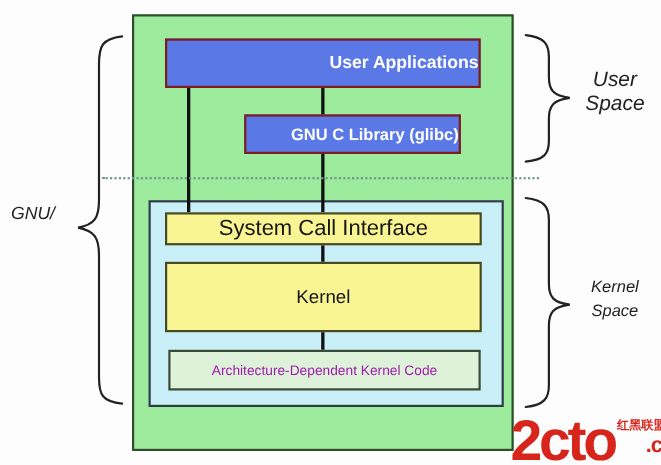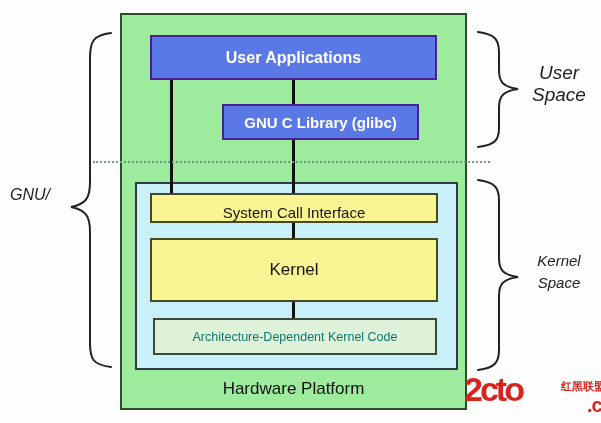--- a/index.html
+++ b/index.html
@@ -11,42 +11,42 @@
   .abs{position:absolute;box-sizing:border-box;}
   .centered{display:flex;align-items:center;justify-content:center;text-align:center;}
 
   
   .outer-box{
     left:120px;top:13px;width:347px;height:397px;
     background:#9deb9d;border:2px solid #2e4d2e;
   }
   
   .blue-box{
-    background:#5b79e6;border:2px solid #4c1d95;
-    color:#ffffff;font-weight:bold;
+    background:#5b79e6;border:2px solid #7f1d1d;
+    color:#ffffff;font-weight:bold;justify-content:flex-end;
   }
   .box-ua{left:150px;top:35px;width:287px;height:45px;font-size:16px;}
   .box-glibc{left:222px;top:104px;width:197px;height:36px;font-size:15px;}
 
   
   .dotted-sep{left:93px;top:161px;width:397px;height:0;border-top:2px dotted #70998a;}
 
   
   .cyan-box{
     left:135px;top:182px;width:323px;height:188px;
     background:#c9eff9;border:2px solid #2d3d42;
   }
   .yellow-box{
     background:#f9f592;border:2px solid #454a28;color:#141414;
   }
-  .box-sci{left:150px;top:193px;width:288px;height:30px;font-size:15px;align-items:flex-end;}
+  .box-sci{left:150px;top:193px;width:288px;height:30px;font-size:20px;}
   .box-kernel{left:150px;top:238px;width:288px;height:64px;font-size:17px;}
   .box-arch{
     left:153px;top:318px;width:284px;height:37px;
-    background:#ddf2d9;border:2px solid #384a38;color:#0f766e;font-size:12.5px;
+    background:#ddf2d9;border:2px solid #384a38;color:#a21caf;font-size:12.5px;
   }
 
   .hw-label{left:120px;top:379px;width:347px;font-size:17px;color:#111;text-align:center;}
 
   
   .conn{background:#111;width:3px;}
   .conn-ua-sci{left:170px;top:78px;height:117px;}
   .conn-ua-glibc{left:292px;top:78px;height:28px;}
   .conn-glibc-sci{left:292px;top:138px;height:57px;}
   .conn-sci-kernel{left:292px;top:221px;height:19px;}
@@ -56,22 +56,22 @@
 
   
   .side-label{font-style:italic;color:#222;font-size:16px;line-height:21px;}
   .label-gnu{left:10px;top:184px;width:60px;text-align:left;}
   .label-user-space{left:528px;top:62px;width:62px;text-align:center;font-size:19px;line-height:22px;}
   .label-kernel-space{left:526px;top:250px;width:66px;text-align:center;font-size:15px;line-height:22px;}
 
   
   .logo{left:464px;top:374px;width:137px;height:46px;color:#d8251c;}
   .logo-brand{
-    position:absolute;left:0;bottom:12px;
-    font-size:34px;line-height:38px;font-weight:800;letter-spacing:-3px;
+    position:absolute;left:0;bottom:0;
+    font-size:52px;line-height:38px;font-weight:800;letter-spacing:-3px;
   }
   .logo-cjk{position:absolute;left:97px;top:5px;font-size:11px;font-weight:bold;white-space:nowrap;}
   .logo-suffix{position:absolute;left:94px;top:20px;font-size:20px;font-weight:800;letter-spacing:-1px;margin-left:29px;}
 </style>
 </head>
 <body>
 
 <div class="canvas">
 
   <div class="abs outer-box"></div>
@@ -96,21 +96,20 @@
   <div class="abs centered yellow-box box-sci">
     <span>System Call Interface</span>
   </div>
   <div class="abs centered yellow-box box-kernel">
     <span>Kernel</span>
   </div>
   <div class="abs centered box-arch">
     <span>Architecture-Dependent Kernel Code</span>
   </div>
 
-  <div class="abs hw-label">Hardware Platform</div>
 
   <svg class="abs brace-svg" viewBox="0 0 601 423">
     <path d="M 111 33 C 93 35 90 42 90 58 L 90 182 C 90 198 86 204 71 207 C 86 210 90 216 90 232 L 90 343 C 90 359 93 365 111 367" fill="none" stroke="#222" stroke-width="2" stroke-linecap="round"></path>
     <path d="M 478 32 C 495 34 499 40 499 52 L 499 70 C 499 82 503 87 518 89 C 503 91 499 96 499 108 L 499 128 C 499 140 495 145 478 147" fill="none" stroke="#222" stroke-width="2" stroke-linecap="round"></path>
     <path d="M 478 180 C 495 182 499 188 499 200 L 499 258 C 499 270 503 275 518 277 C 503 279 499 284 499 296 L 499 350 C 499 362 495 368 478 370" fill="none" stroke="#222" stroke-width="2" stroke-linecap="round"></path>
   </svg>
 
   <div class="abs side-label label-gnu">
     <div>GNU/</div>
   </div>

